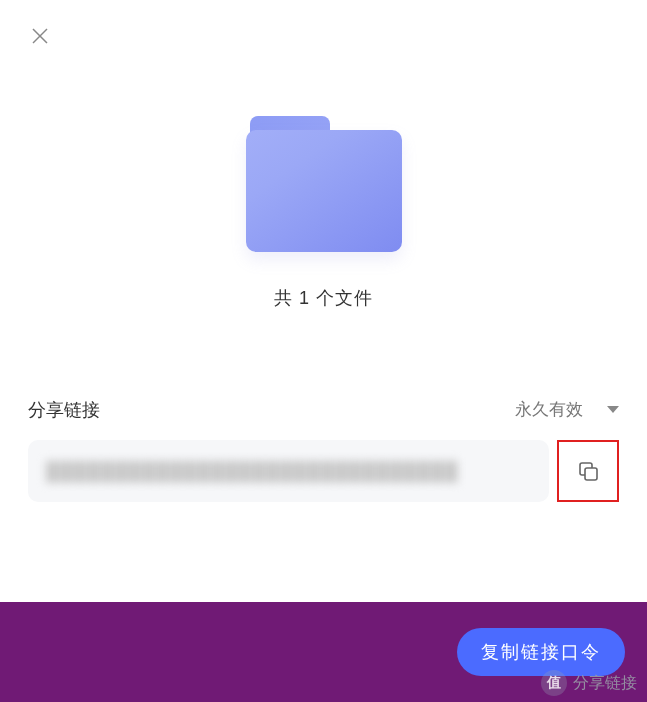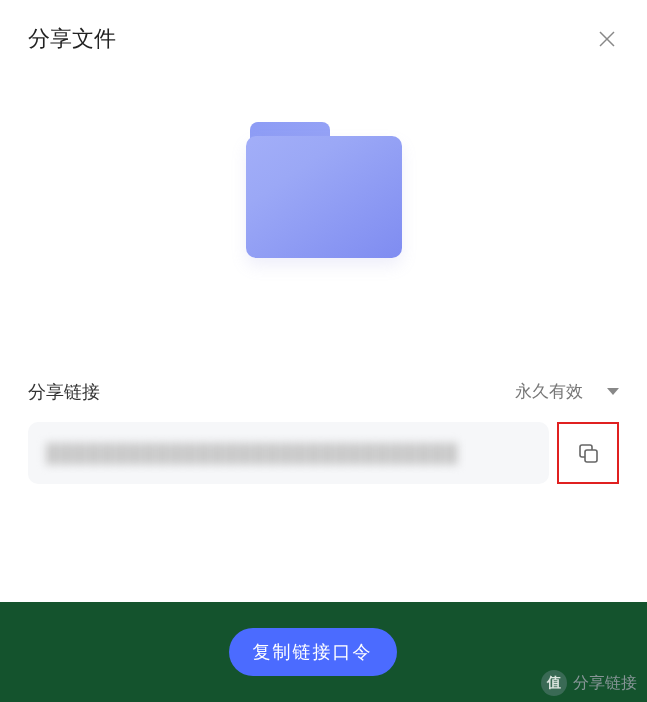--- a/index.html
+++ b/index.html
@@ -129,23 +129,23 @@
       cursor: pointer;
       background: #fff;
     }
     .copy-icon-box svg { stroke: #666; }
     .footer {
       position: absolute;
       left: 0;
       right: 0;
       bottom: 0;
       height: 100px;
-      background: #14532d;
-      display: flex;
-      justify-content: center;
+      background: #701a75;
+      display: flex;
+      justify-content: flex-end;
       align-items: center;
       padding-right: 22px;
     }
     .copy-btn {
       height: 48px;
       padding: 0 24px;
       background: #4b6bff;
       color: #fff;
       font-size: 18px;
       border: none;
@@ -177,34 +177,34 @@
       display: flex;
       align-items: center;
       justify-content: center;
       font-weight: bold;
     }
   </style>
 </head>
 <body>
 
 <div class="header">
-  <div class="title">分享文件</div>
   <div class="close-btn">
     <svg width="20" height="20" viewBox="0 0 20 20" fill="none" stroke-width="1.5">
       <line x1="3" y1="3" x2="17" y2="17"></line>
       <line x1="17" y1="3" x2="3" y2="17"></line>
     </svg>
   </div>
 </div>
 
 <div class="folder-area">
   <div class="folder-icon">
     <div class="folder-tab"></div>
     <div class="folder-body"></div>
   </div>
+  <div class="file-count">共 1 个文件</div>
 </div>
 
 <div class="link-section">
   <div class="link-header">
     <div class="link-label">分享链接</div>
     <div class="validity">
       <span>永久有效</span>
       <span class="chevron"></span>
     </div>
   </div>

